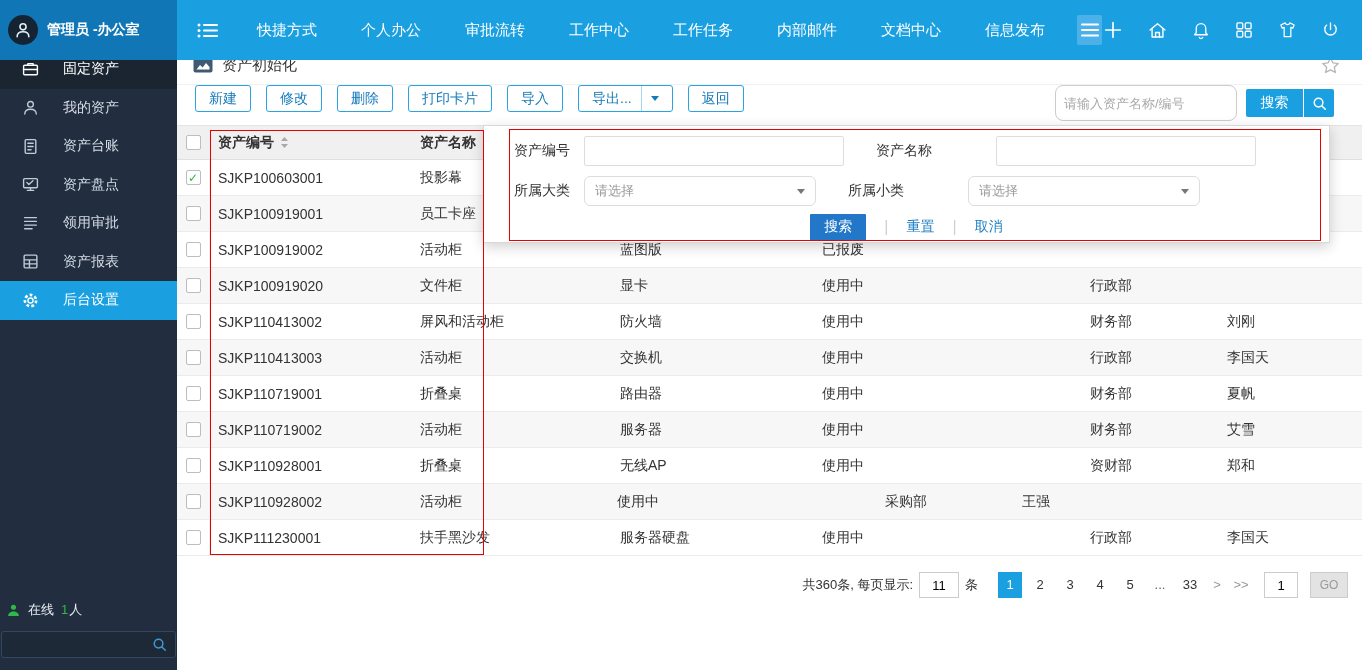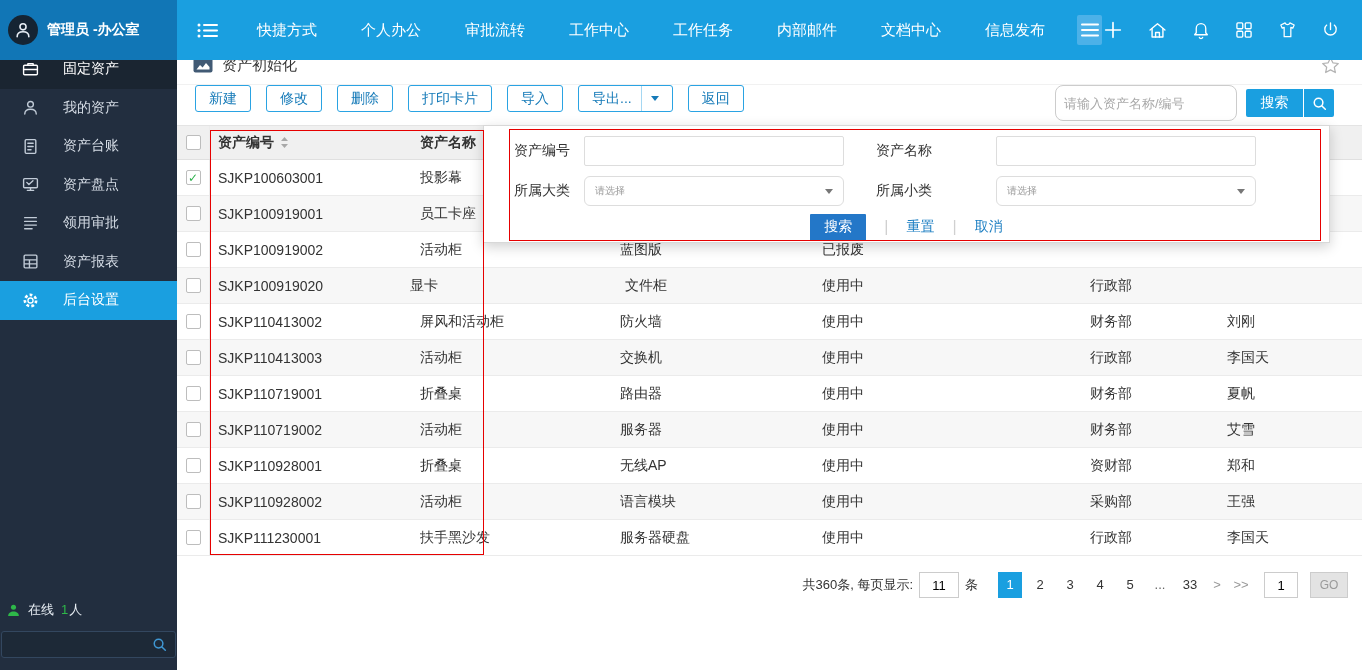--- a/index.html
+++ b/index.html
@@ -81,21 +81,21 @@
   .parrow{color:#999;min-width:18px;height:26px;line-height:26px;text-align:center;cursor:pointer}
   .pjump{width:34px;height:26px;border:1px solid #ccc;text-align:center;font-size:13px;margin-left:8px;outline:none}
   .go-btn{width:38px;height:26px;background:#e3e3e3;border:1px solid #ccc;color:#9a9a9a;font-size:12px;font-weight:normal;margin-left:6px;cursor:pointer}
 
   
   .search-panel{position:absolute;left:483px;top:125px;width:847px;height:118px;background:#fff;border:1px solid #d8d8d8;box-shadow:0 4px 12px rgba(0,0,0,.18);z-index:10;padding-top:5px}
   .sp-row{height:40px;display:flex;align-items:center}
   .sp-label{width:100px;padding-left:30px;font-size:14px;color:#333;flex:none}
   .sp-label2{width:152px;padding-left:32px}
   .sp-input{width:260px;height:30px;border:1px solid #ddd;border-radius:2px;padding:0 8px;font-size:13px;outline:none;color:#333}
-  .sp-select{width:260px;height:30px;border:1px solid #ddd;border-radius:6px;display:flex;align-items:center;justify-content:space-between;padding:0 10px;font-size:10px;color:#999;cursor:pointer;background:#fff}
+  .sp-select{width:232px;height:30px;border:1px solid #ddd;border-radius:6px;display:flex;align-items:center;justify-content:space-between;padding:0 10px;font-size:13px;color:#999;cursor:pointer;background:#fff}
   .sp-actions{display:flex;align-items:center;justify-content:center;margin-top:2px;height:28px}
   .sp-search{width:56px;height:27px;background:#2377c8;color:#fff;border:none;font-size:14px;cursor:pointer;border-radius:1px}
   .sp-div{color:#d0d0d0;margin:0 18px}
   .sp-link{color:#1b7ec2;font-size:14px;cursor:pointer;text-decoration:none}
 
   
   .annotation{position:absolute;border:1px solid #e60000;z-index:30;pointer-events:none}
   .ann-cols{left:210px;top:130px;width:274px;height:425px}
   .ann-panel{left:509px;top:129px;width:812px;height:112px}
 </style>
@@ -370,22 +370,22 @@
           <div class="cell col-item">蓝图版</div>
           <div class="cell col-status">已报废</div>
           <div class="cell col-dept"></div>
           <div class="cell col-user"></div>
         </div>
         <div class="trow">
           <div class="cell col-check">
             <span class="cb"></span>
           </div>
           <div class="cell col-code">SJKP100919020</div>
+          <div class="cell col-name">文件柜</div>
           <div class="cell col-item">显卡</div>
-          <div class="cell col-name">文件柜</div>
           <div class="cell col-status">使用中</div>
           <div class="cell col-dept">行政部</div>
           <div class="cell col-user"></div>
         </div>
         <div class="trow">
           <div class="cell col-check">
             <span class="cb"></span>
           </div>
           <div class="cell col-code">SJKP110413002</div>
           <div class="cell col-name">屏风和活动柜</div>
@@ -437,21 +437,20 @@
           <div class="cell col-status">使用中</div>
           <div class="cell col-dept">资财部</div>
           <div class="cell col-user">郑和</div>
         </div>
         <div class="trow">
           <div class="cell col-check">
             <span class="cb"></span>
           </div>
           <div class="cell col-code">SJKP110928002</div>
           <div class="cell col-name">活动柜</div>
-          <div class="cell col-item">语言模块</div>
           <div class="cell col-status">使用中</div>
           <div class="cell col-dept">采购部</div>
           <div class="cell col-user">王强</div>
         </div>
         <div class="trow">
           <div class="cell col-check">
             <span class="cb"></span>
           </div>
           <div class="cell col-code">SJKP111230001</div>
           <div class="cell col-name">扶手黑沙发</div>

